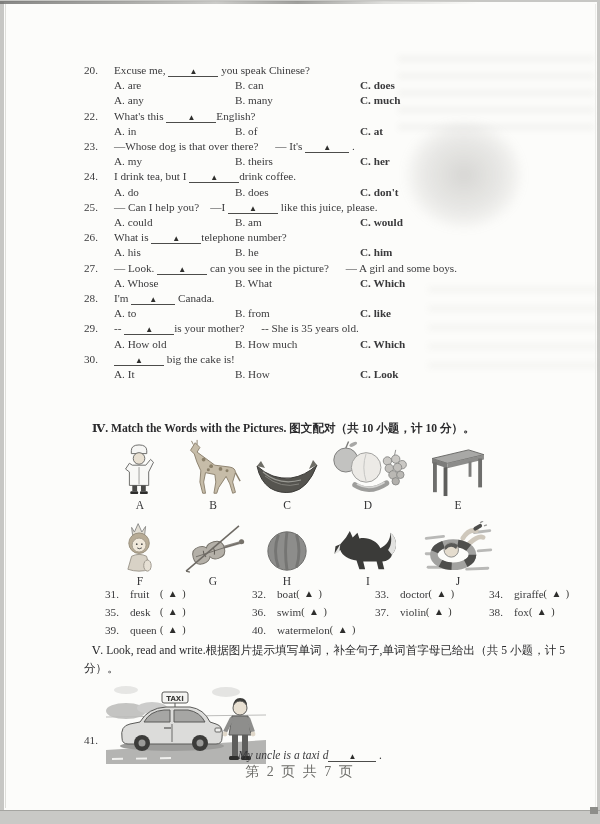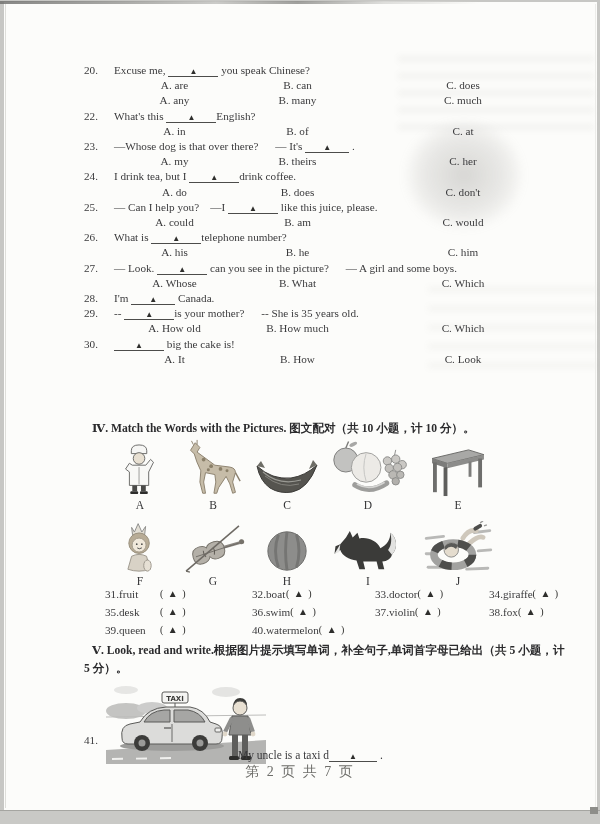--- a/index.html
+++ b/index.html
@@ -29,60 +29,60 @@
   .ghost3{left:428px;top:282px;width:170px;height:86px;
     background:repeating-linear-gradient(0deg,rgba(138,138,132,.4) 0 5px,transparent 5px 19px);
     filter:blur(3px);opacity:.2;}
 
   .content{position:absolute;inset:0;z-index:3;}
 
   
   .mcq{position:absolute;left:84px;top:63px;width:482px;font-size:11.2px;line-height:15.2px;}
   .ql span, .opts span{white-space:pre;}
   .qnum{display:inline-block;width:30px;}
-  .opts{padding-left:30px;display:flex;text-align:center;}
+  .opts{padding-left:30px;display:flex;}
   .opts .o1{width:121px;}
   .opts .o2{width:125px;}
-  .opts .o3{flex:1;}
+  .opts .o3{flex:1;font-weight:bold;}
   .bl{display:inline-block;width:50px;border-bottom:1px solid #4c4c4a;text-align:center;
       font-size:8px;color:#2e2e2c;line-height:9px;vertical-align:baseline;}
   .bl span{white-space:normal;}
   .bl.short{width:44px;}
 
   
   .s4h{position:absolute;left:92px;top:421px;width:474px;font-weight:bold;font-size:11.6px;color:#2b2b2d;}
-  .s5h{position:absolute;left:84px;top:642px;width:482px;font-weight:bold;font-size:11.6px;color:#2b2b2d;line-height:17.5px;text-indent:8px;}
+  .s5h{position:absolute;left:84px;top:642px;width:482px;font-weight:normal;font-size:11.6px;color:#2b2b2d;line-height:17.5px;text-indent:8px;}
 
   
   .prow{position:absolute;left:104px;width:400px;height:76px;display:flex;}
   .prow1{top:436px;}
   .prow2{top:512px;}
   .pcell{display:flex;flex-direction:column;align-items:center;justify-content:flex-end;}
   .pc1{width:72px;}.pc2{width:74px;}.pc3{width:74px;}.pc4{width:88px;}.pc5{width:92px;}
   .plet{line-height:14px;font-size:11.5px;margin-top:1px;color:#333335;}
 
   
   .mrow{position:absolute;left:92px;display:flex;font-size:11.2px;line-height:14px;}
   .mr1{top:587px;}.mr2{top:605px;}.mr3{top:623px;}
   .mi{display:flex;}
   .mc1{width:147px;}.mc2{width:123px;}.mc3{width:114px;}.mc4{flex:1;}
   .mlab{display:inline-flex;text-align:right;}
   .mc1 .mlab{min-width:68px;}
   .mc2 .mlab{min-width:47px;}
   .mc3 .mlab{min-width:52px;}
   .mc4 .mlab{min-width:42px;}
   .mnum{display:inline-block;width:27px;white-space:pre;}
-  .mword{white-space:pre;}
+  .mword{white-space:pre;margin-left:11px;}
   .mpar{white-space:pre;font-size:10px;color:#2e2e2c;letter-spacing:1px;}
 
   
   .taxi-wrap{position:absolute;left:106px;top:680px;}
   .q41num{position:absolute;left:84px;top:734px;font-size:11.2px;}
   .q41sent{position:absolute;left:238px;top:749px;font-size:11.5px;}
-  .q41sent span{white-space:pre;}
+  .q41sent span{white-space:pre;font-style:italic;}
   .q41sent .bl{width:48px;}
 
   .footer{position:absolute;left:0;right:0;top:763px;text-align:center;font-size:14px;color:#6e6e6a;letter-spacing:2px;}
 </style>
 </head>
 <body>
 
 <div class="paper"></div>
 <div class="ghost ghost1"></div>
 <div class="ghost ghost2"></div>
@@ -144,20 +144,25 @@
       </div>
 
     <div class="ql"><span class="qnum">27.</span><span>— Look. </span><span class="bl"><span>▲</span></span><span> can you see in the picture?  — A girl and some boys.</span></div>
     <div class="opts">
         <span class="o1">A. Whose</span>
         <span class="o2">B. What</span>
         <span class="o3">C. Which</span>
       </div>
 
     <div class="ql"><span class="qnum">28.</span><span>I'm </span><span class="bl short"><span>▲</span></span><span> Canada.</span></div>
+    <div class="opts">
+        <span class="o1">A. to</span>
+        <span class="o2">B. from</span>
+        <span class="o3">C. like</span>
+      </div>
 
     <div class="ql"><span class="qnum">29.</span><span>-- </span><span class="bl"><span>▲</span></span><span>is your mother?  -- She is 35 years old.</span></div>
     <div class="opts">
         <span class="o1">A. How old</span>
         <span class="o2">B. How much</span>
         <span class="o3">C. Which</span>
       </div>
 
     <div class="ql"><span class="qnum">30.</span><span></span><span class="bl"><span>▲</span></span><span> big the cake is!</span></div>
     <div class="opts">

